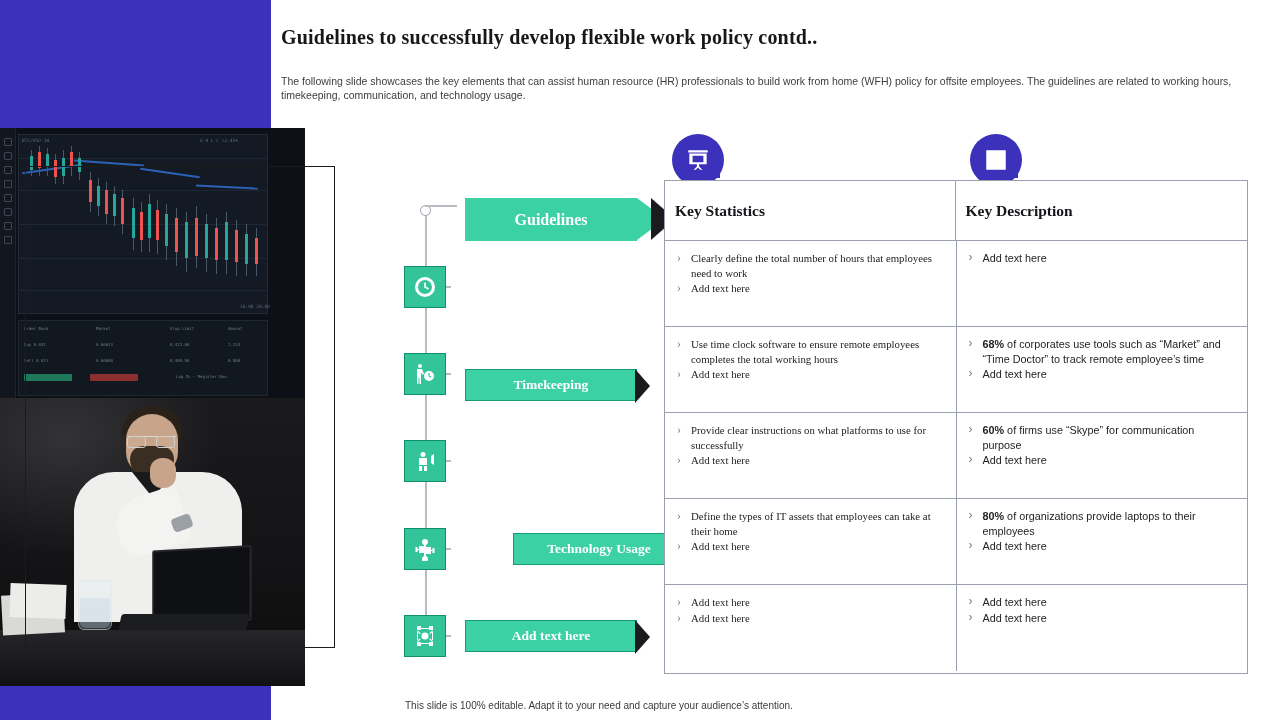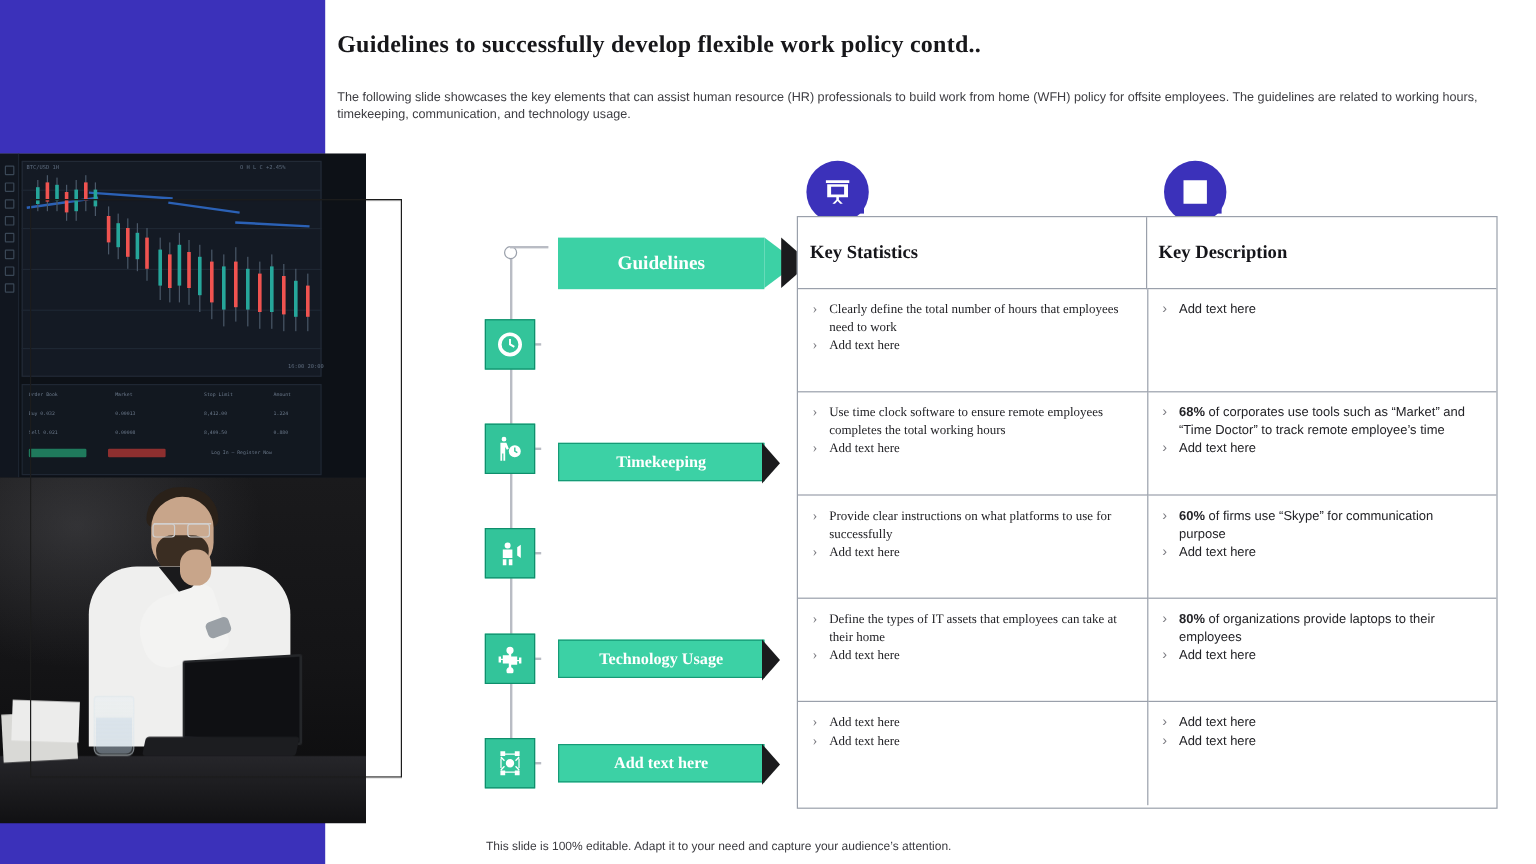--- a/index.html
+++ b/index.html
@@ -471,21 +471,21 @@
           <path d="M10 3a2.5 2.5 0 1 1 0 5 2.5 2.5 0 0 1 0-5zM6 9h8v7H6V9zm0 8h3v5H6v-5zm5 0h3v5h-3v-5zm7-10 3-2v11l-3-2V7z"></path>
         </svg>
     </div>
 
     <div class="connector" style="top:368px;"></div>
     <div class="icon-box" style="top:348px;">
       <svg viewBox="0 0 24 24">
           <path d="M12 2a3 3 0 0 1 3 3c0 1.3-.9 2.5-2 2.9V10h5v3h1.5v-2h2v5h-2v-2H18v3h-5v2.1c1.1.4 2 1.6 2 2.9a3 3 0 1 1-6 0c0-1.3.9-2.5 2-2.9V16H6v-3H4.5v2h-2v-5h2v2H6v-3h5V7.9C9.9 7.5 9 6.3 9 5a3 3 0 0 1 3-3z"></path>
         </svg>
     </div>
-    <div class="banner" style="top:353px;">
+    <div class="banner" style="top:353px;margin-left:48px;">
       <span>Technology Usage</span>
       <span class="arrow"></span>
     </div>
 
     <div class="connector" style="top:455px;"></div>
     <div class="icon-box" style="top:435px;">
       <svg viewBox="0 0 24 24">
           <path d="M12 8.5a3.5 3.5 0 1 1 0 7 3.5 3.5 0 0 1 0-7zM4 2h4v4H4V2zm12 0h4v4h-4V2zM4 18h4v4H4v-4zm12 0h4v4h-4v-4zM8 4h8v1H8V4zM4.8 6.5l3 3-.8.8-3-3 .8-.8zm14.4 0 .8.8-3 3-.8-.8 3-3zM5 8v8H4V8h1zm15 0v8h-1V8h1zM7 14.2l.8.8-3 3-.8-.8 3-3zm10 0 3 3-.8.8-3-3 .8-.8zM8 19h8v1H8v-1z"></path>
         </svg>
     </div>

